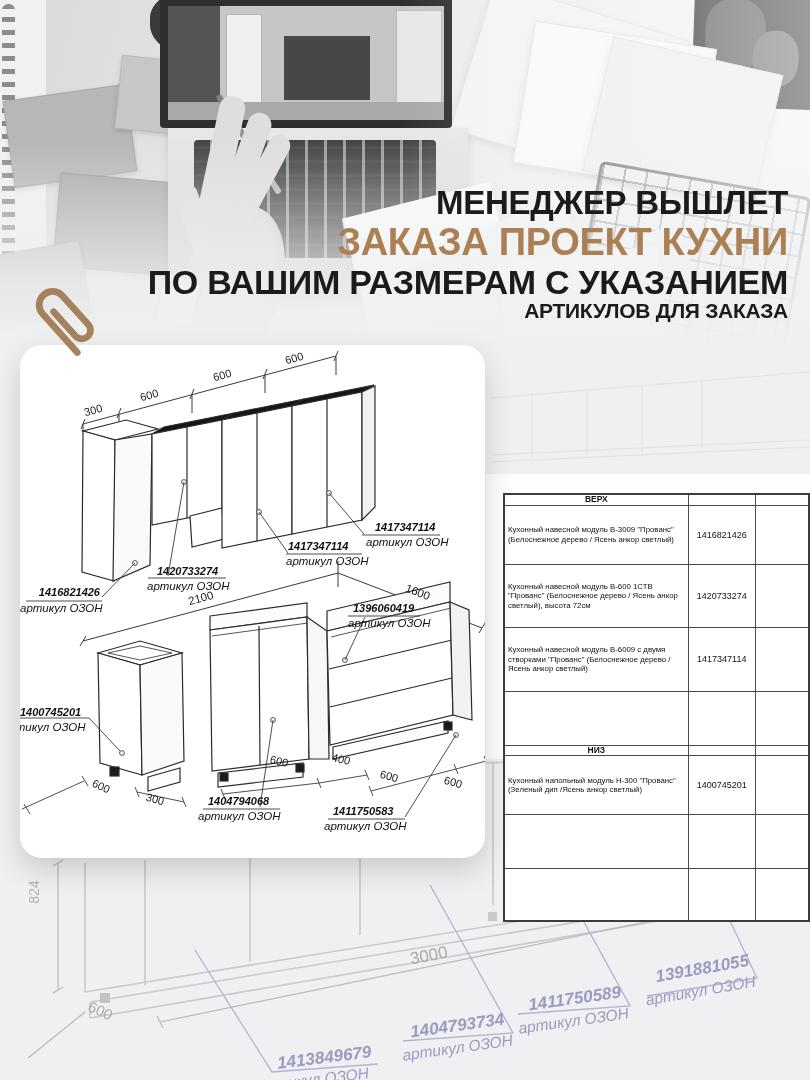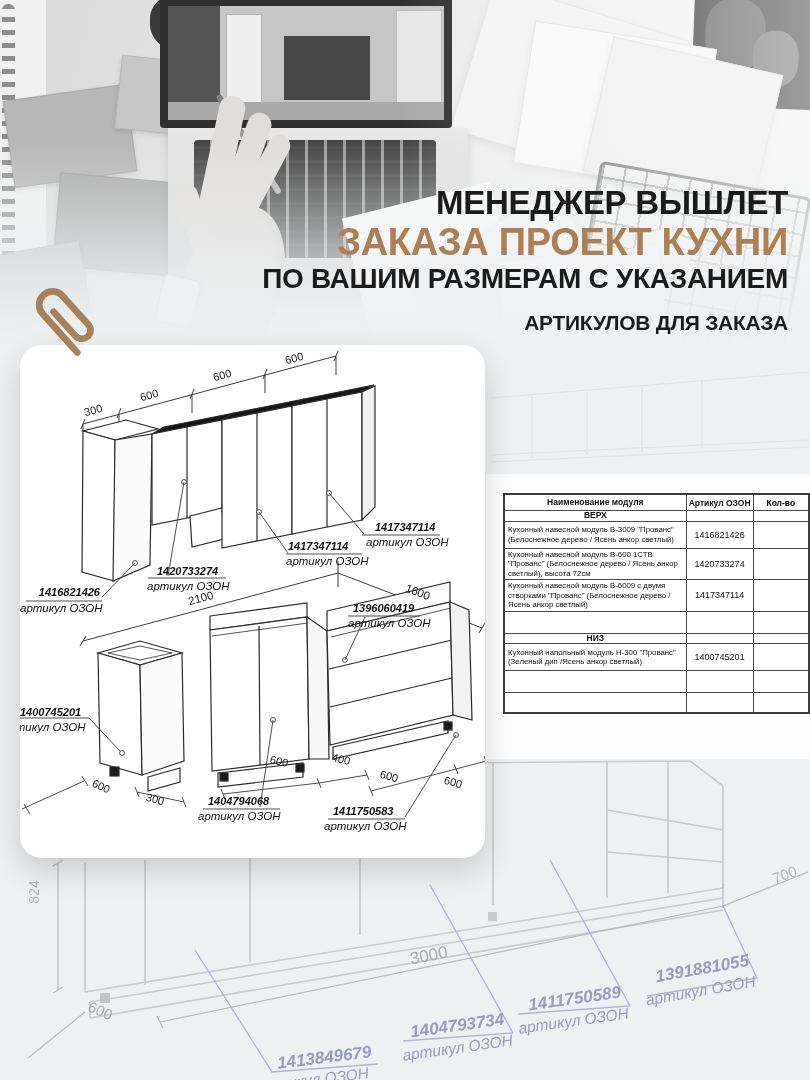--- a/index.html
+++ b/index.html
@@ -64,31 +64,31 @@
   .photo-fade{left:0;top:140px;width:810px;height:208px;
     background:linear-gradient(180deg,rgba(238,240,241,0) 0%,rgba(238,240,241,.82) 70%,#eef0f1 100%);}
   .photo-fade-r{left:400px;top:0;width:410px;height:348px;
     background:linear-gradient(90deg,rgba(246,246,246,0),rgba(248,248,248,.55));}
 
   
   .headline{position:absolute;top:186px;right:22px;z-index:6;text-align:right;
     font-weight:700;line-height:1.02;letter-spacing:-.3px;color:#1b1b1b;}
   .hl1{font-size:33px;margin-bottom:3px;}
   .hl2{font-size:38px;color:#ac8055;margin-bottom:4px;}
-  .hl3{font-size:28px;margin-bottom:18px;text-align:center;}
+  .hl3{font-size:34px;margin-bottom:0;text-align:center;}
   .hl4{font-size:21px;}
 
   
   .clip{position:absolute;left:20px;top:274px;z-index:7;}
 
   
   .whiteband{position:absolute;left:486px;top:474px;width:324px;height:285px;background:#fdfdfe;z-index:2;}
   table.spec{position:absolute;left:503px;top:493px;z-index:3;border-collapse:collapse;table-layout:fixed;
     background:#fff;border:2px solid #3c3c3c;font-family:"Liberation Sans",sans-serif;}
-  table.spec td{border:1px solid #4a4a4a;padding:1px 3px;vertical-align:middle;overflow:hidden;}
+  table.spec td{border:1px solid #4a4a4a;padding:17px 3px;vertical-align:middle;overflow:hidden;}
   td.nm{width:209px;font-size:7.8px;line-height:9.5px;color:#111;}
   td.art{width:63px;font-size:9px;text-align:center;color:#111;}
   td.qty{width:58px;font-size:9px;text-align:center;}
   tr.hdr td{font-size:8.5px;font-weight:700;text-align:center;height:13px;padding:1px 2px;}
   tr.sec td{font-size:8.5px;font-weight:700;text-align:center;height:9px;padding:0;}
   tr.row td{height:24px;}
   tr.emptyrow td{height:19px;}
   tr.emptyrow2 td{height:17px;}
 
   
@@ -381,25 +381,20 @@
     <span class="art-num" style="left:333px;top:257px;">1396060419</span>
     <span class="art-cap" style="left:328px;top:272px;">артикул ОЗОН</span>
     <span class="art-num" style="left:188px;top:450px;">1404794068</span>
     <span class="art-cap" style="left:178px;top:465px;">артикул ОЗОН</span>
     <span class="art-num" style="left:313px;top:460px;">1411750583</span>
     <span class="art-cap" style="left:304px;top:475px;">артикул ОЗОН</span>
   </div>
 
   <table class="spec">
     <tbody>
-        <tr class="hdr">
-      <td class="nm">Наименование модуля</td>
-      <td class="art">Артикул ОЗОН</td>
-      <td class="qty">Кол-во</td>
-    </tr>
     <tr class="sec">
       <td class="nm">ВЕРХ</td>
       <td class="art"></td>
           <td class="qty"></td>
     </tr>
     <tr class="row">
       <td class="nm">Кухонный навесной модуль В-3009 "Прованс" (Белоснежное дерево / Ясень анкор светлый)</td>
       <td class="art">1416821426</td>
       <td class="qty"></td>
     </tr>

